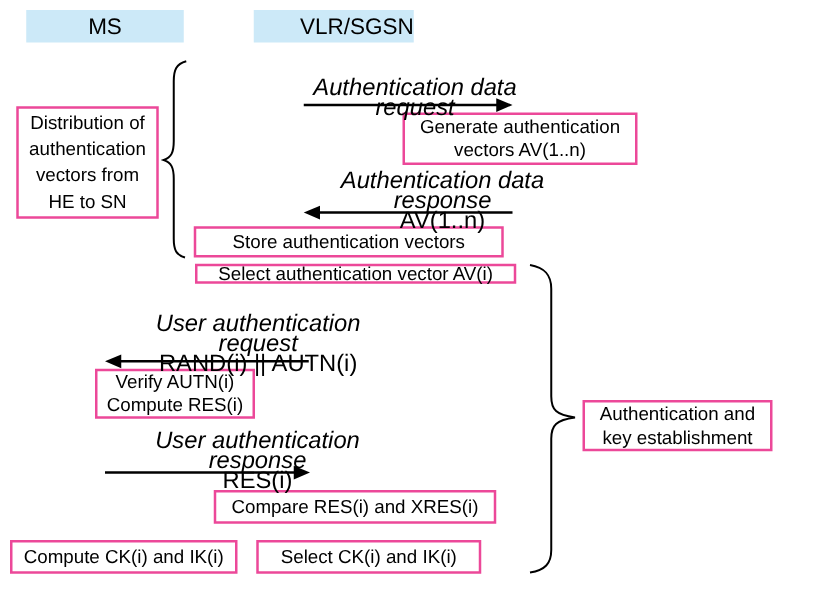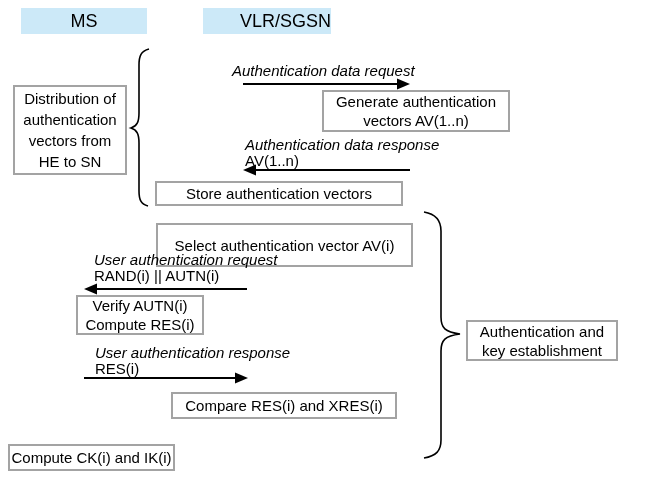--- a/index.html
+++ b/index.html
@@ -15,34 +15,34 @@
     position:absolute;
     background:#cce9f8;
     text-align:center;
     font-size:18px;
     line-height:26px;
     height:26px;
   }
   .pbox{
     position:absolute;
     box-sizing:border-box;
-    border:2px solid #a3a3a3;
+    border:2px solid #ec4899;
     background:#fff;
     display:flex;
     align-items:center;
     justify-content:center;
     text-align:center;
     font-size:15px;
     line-height:19px;
     white-space:pre-line;
   }
   .msg{
     position:absolute;
-    text-align:left;
-    font-size:15px;
+    text-align:center;
+    font-size:19px;
     line-height:16px;
   }
   .msg .title{font-style:italic;}
   .msg .params{font-style:normal;}
   .source-note{
     position:absolute;
     left:468px;top:455px;
     font-size:19px;
     white-space:nowrap;
   }
@@ -62,25 +62,26 @@
   <div class="pbox" style="left:13px;top:85px;width:114px;height:90px;line-height:21px;">Distribution of
 authentication
 vectors from
 HE to SN</div>
   <div class="pbox" style="left:466px;top:320px;width:152px;height:41px;">Authentication and
 key establishment</div>
 
   <div class="pbox" style="left:322px;top:90px;width:188px;height:42px;">Generate authentication
 vectors AV(1..n)</div>
   <div class="pbox" style="left:155px;top:181px;width:248px;height:25px;">Store authentication vectors</div>
-  <div class="pbox" style="left:156px;top:223px;width:257px;height:44px;">Select authentication vector AV(i)</div>
+  <div class="pbox" style="left:156px;top:211px;width:257px;height:16px;">Select authentication vector AV(i)</div>
   <div class="pbox" style="left:35px;top:295px;width:128px;height:40px;margin-left:41px;">Verify AUTN(i)
 Compute RES(i)</div>
   <div class="pbox" style="left:171px;top:392px;width:226px;height:27px;">Compare RES(i) and XRES(i)</div>
-  <div class="pbox" style="left:8px;top:444px;width:167px;height:27px;">Compute CK(i) and IK(i)</div>
+  <div class="pbox" style="left:8px;top:432px;width:182px;height:27px;">Compute CK(i) and IK(i)</div>
+  <div class="pbox" style="left:205px;top:432px;width:180px;height:27px;">Select CK(i) and IK(i)</div>
 
   <div class="msg" style="left:232px;top:63px;width:200px;">
     <div class="title">Authentication data request</div>
   </div>
   <div class="msg" style="left:245px;top:137px;width:218px;">
     <div class="title">Authentication data response</div>
     <div class="params">AV(1..n)</div>
   </div>
   <div class="msg" style="left:94px;top:252px;width:225px;">
     <div class="title">User authentication request</div>

